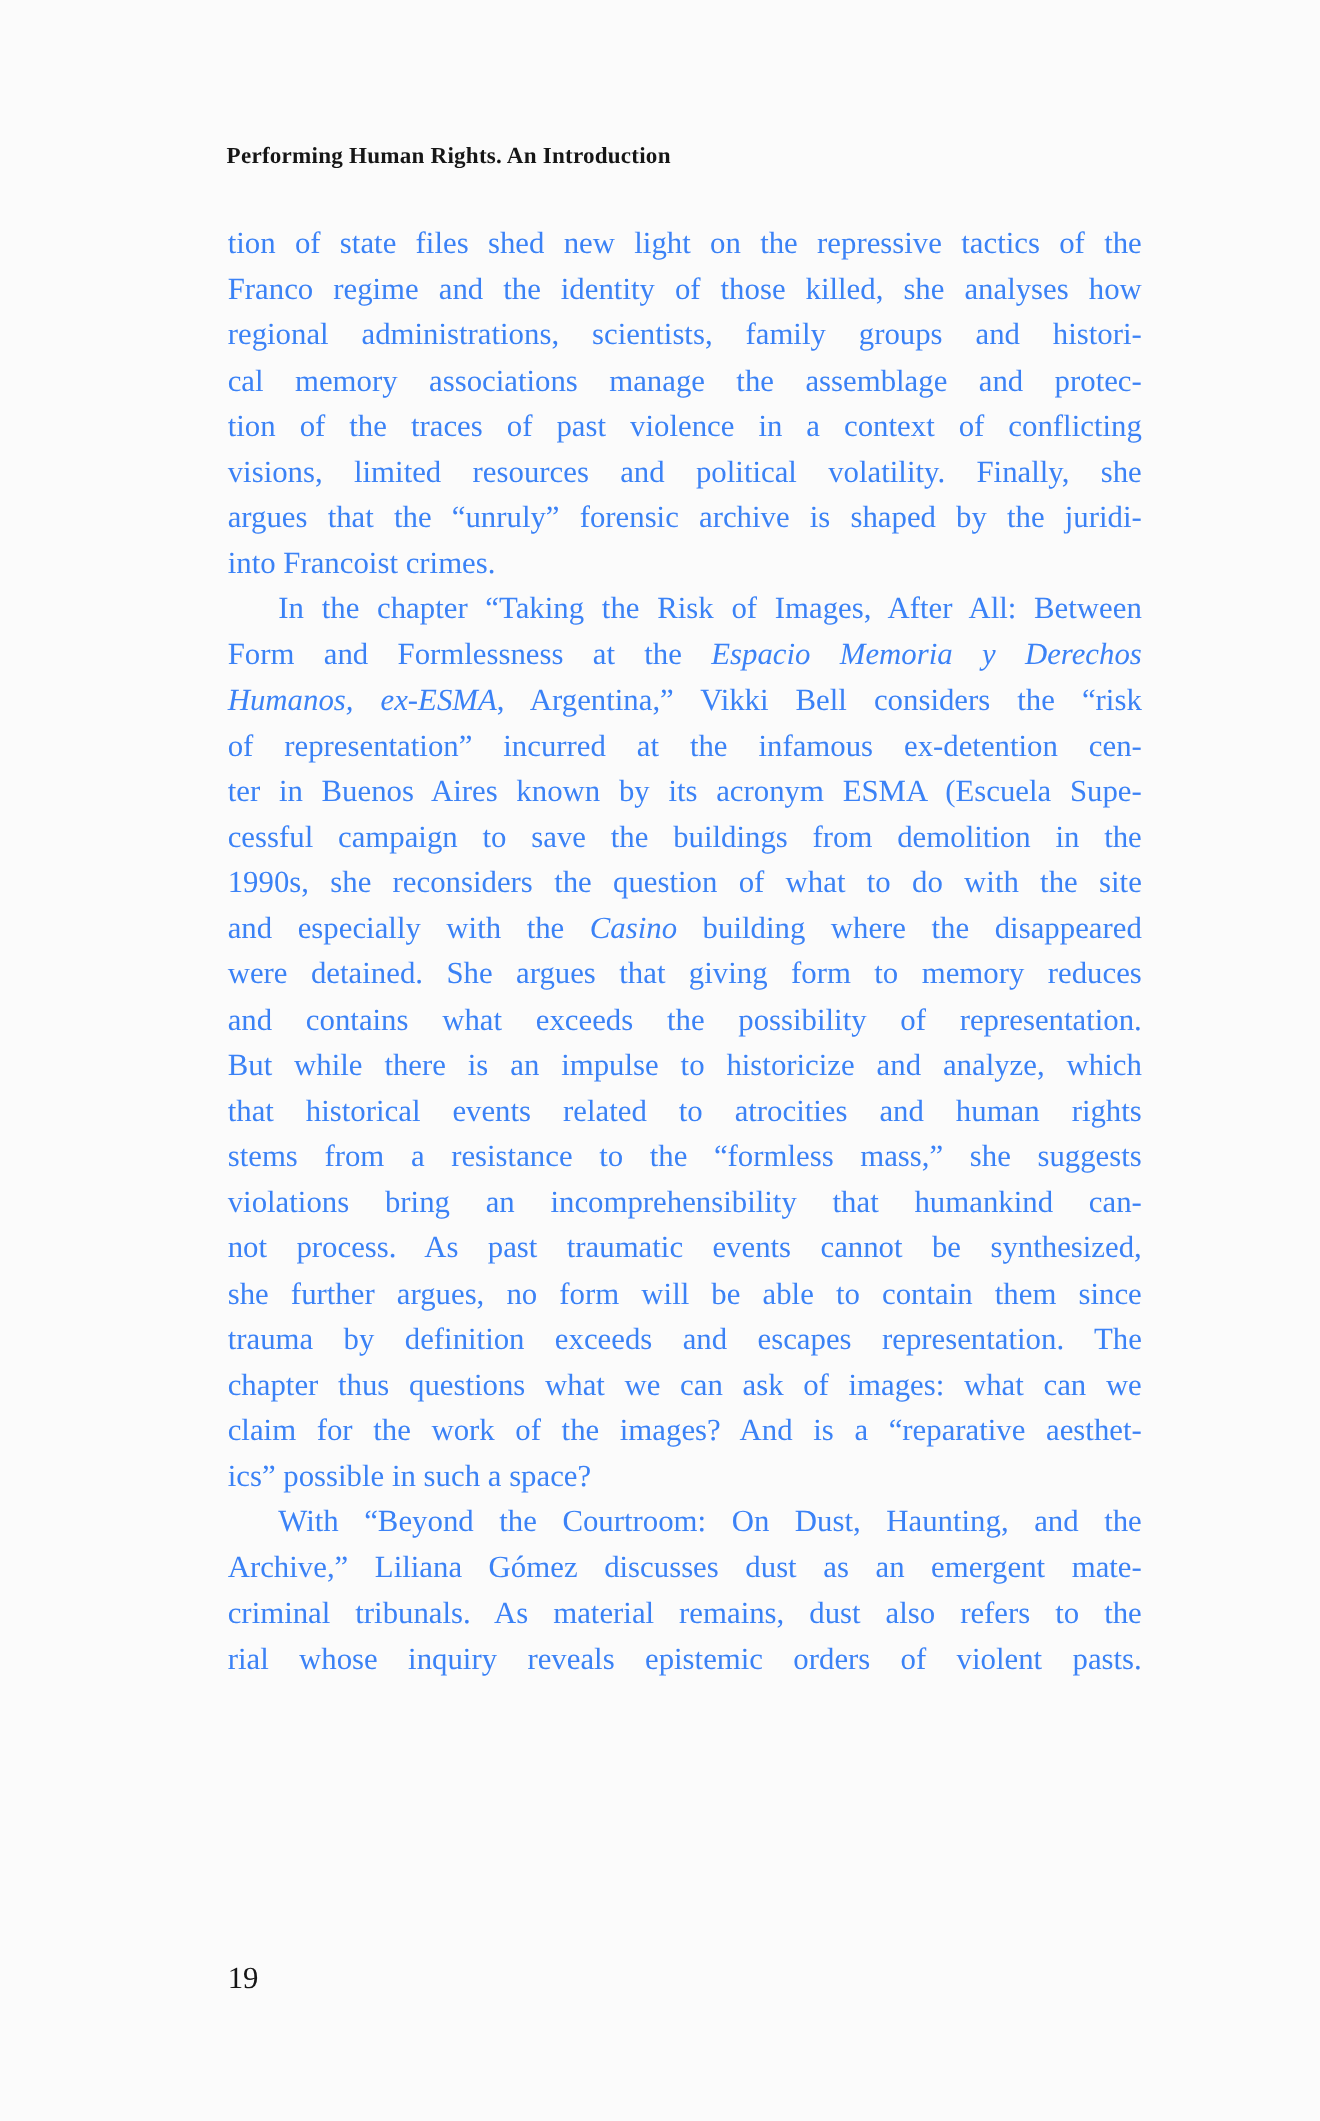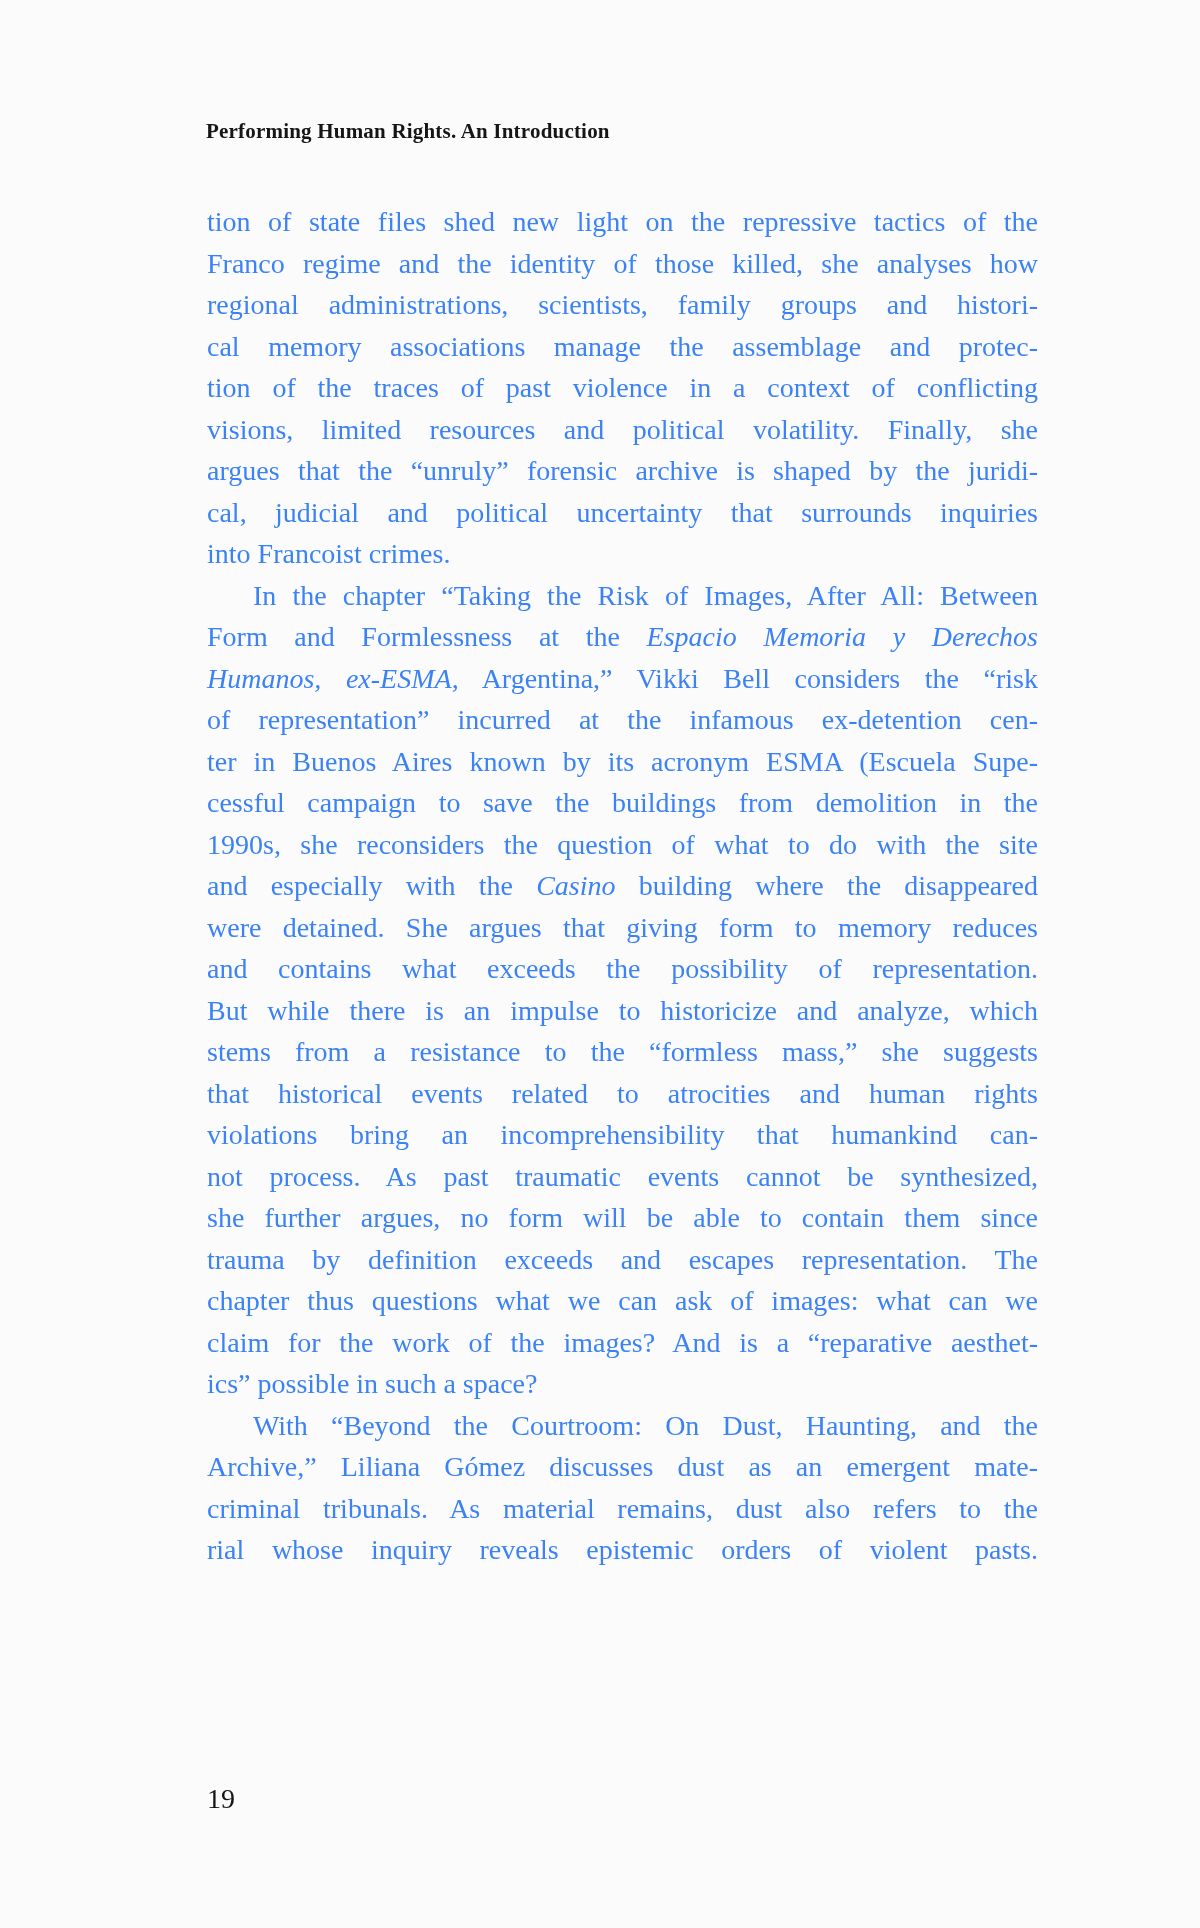--- a/index.html
+++ b/index.html
@@ -12,21 +12,21 @@
     width: 1200px;
     height: 1928px;
     background: #fbfbfb;
     overflow: hidden;
     font-family: "Liberation Serif", serif;
     color: #1b1b1b;
   }
   .running-head {
     position: absolute;
     left: 206px;
-    top: 121px;
+    top: 131px;
     font-size: 21px;
     font-weight: bold;
     line-height: 1;
     letter-spacing: 0.2px;
     color: #161616;
   }
   .body-text {
     position: absolute;
     left: 207px;
     top: 201px;
@@ -67,37 +67,36 @@
 
   <div class="body-text">
       <div class="para">
         <div class="line"><span>tion of state files shed new light on the repressive tactics of the</span></div>
         <div class="line"><span>Franco regime and the identity of those killed, she analyses how</span></div>
         <div class="line"><span>regional administrations, scientists, family groups and histori-</span></div>
         <div class="line"><span>cal memory associations manage the assemblage and protec-</span></div>
         <div class="line"><span>tion of the traces of past violence in a context of conflicting</span></div>
         <div class="line"><span>visions, limited resources and political volatility. Finally, she</span></div>
         <div class="line"><span>argues that the “unruly” forensic archive is shaped by the juridi-</span></div>
-        <div class="line"><span>cal, judicial and political uncertainty that surrounds inquiries</span></div>
         <div class="line flush"><span>into Francoist crimes.</span></div>
       </div>
       <div class="para indent">
         <div class="line"><span>In the chapter “Taking the Risk of Images, After All: Between</span></div>
         <div class="line"><span>Form and Formlessness at the </span><i>Espacio Memoria y Derechos</i></div>
         <div class="line"><i>Humanos, ex-ESMA</i><span>, Argentina,” Vikki Bell considers the “risk</span></div>
         <div class="line"><span>of representation” incurred at the infamous ex-detention cen-</span></div>
         <div class="line"><span>ter in Buenos Aires known by its acronym ESMA (Escuela Supe-</span></div>
         <div class="line"><span>cessful campaign to save the buildings from demolition in the</span></div>
         <div class="line"><span>1990s, she reconsiders the question of what to do with the site</span></div>
         <div class="line"><span>and especially with the </span><i>Casino</i><span> building where the disappeared</span></div>
         <div class="line"><span>were detained. She argues that giving form to memory reduces</span></div>
         <div class="line"><span>and contains what exceeds the possibility of representation.</span></div>
         <div class="line"><span>But while there is an impulse to historicize and analyze, which</span></div>
+        <div class="line"><span>that historical events related to atrocities and human rights</span></div>
         <div class="line"><span>stems from a resistance to the “formless mass,” she suggests</span></div>
-        <div class="line"><span>that historical events related to atrocities and human rights</span></div>
         <div class="line"><span>violations bring an incomprehensibility that humankind can-</span></div>
         <div class="line"><span>not process. As past traumatic events cannot be synthesized,</span></div>
         <div class="line"><span>she further argues, no form will be able to contain them since</span></div>
         <div class="line"><span>trauma by definition exceeds and escapes representation. The</span></div>
         <div class="line"><span>chapter thus questions what we can ask of images: what can we</span></div>
         <div class="line"><span>claim for the work of the images? And is a “reparative aesthet-</span></div>
         <div class="line flush"><span>ics” possible in such a space?</span></div>
       </div>
       <div class="para indent">
         <div class="line"><span>With “Beyond the Courtroom: On Dust, Haunting, and the</span></div>

